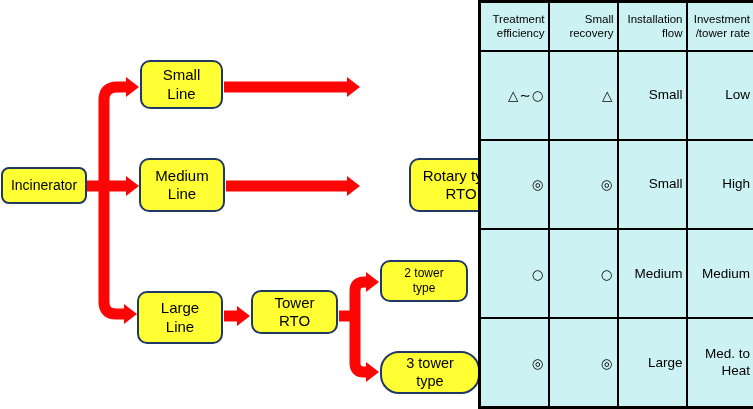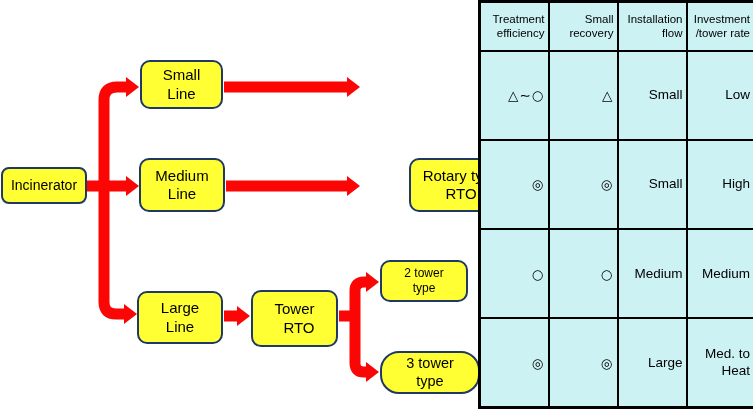--- a/index.html
+++ b/index.html
@@ -42,21 +42,21 @@
     line-height: 1.22;
     white-space: pre-line;
     font-weight: 500;
   }
   .node.incinerator { left: 1px;   top: 167px; width: 86px;  height: 37px; font-size: 14px; border-radius: 8px; }
   .node.small-line  { left: 140px; top: 60px;  width: 83px;  height: 49px; }
   .node.thermal-ox  { left: 361px; top: 60px;  width: 104px; height: 49px; }
   .node.medium-line { left: 139px; top: 158px; width: 86px;  height: 54px; }
   .node.rotary-rto  { left: 361px; top: 158px; width: 104px; height: 54px; margin-left: 48px; }
   .node.large-line  { left: 137px; top: 291px; width: 86px;  height: 53px; }
-  .node.tower-rto   { left: 251px; top: 290px; width: 87px;  height: 57px; text-align: right; }
+  .node.tower-rto   { left: 251px; top: 290px; width: 87px;  height: 44px; }
   .node.two-tower   { left: 380px; top: 260px; width: 88px;  height: 42px; font-size: 12px; }
   .node.three-tower { left: 380px; top: 351px; width: 100px;  height: 43px; font-size: 14.5px; border-radius: 19px; }
 
   
   table.compare {
     position: absolute;
     left: 478px; top: 0;
     width: 275px; height: 409px;
     border-collapse: collapse;
     table-layout: fixed;

